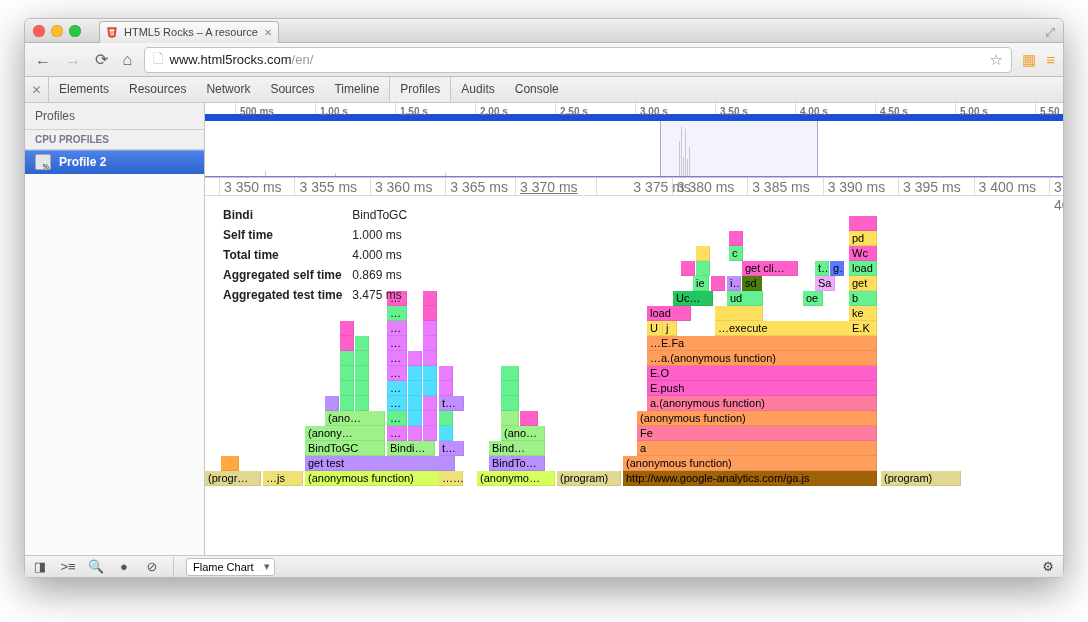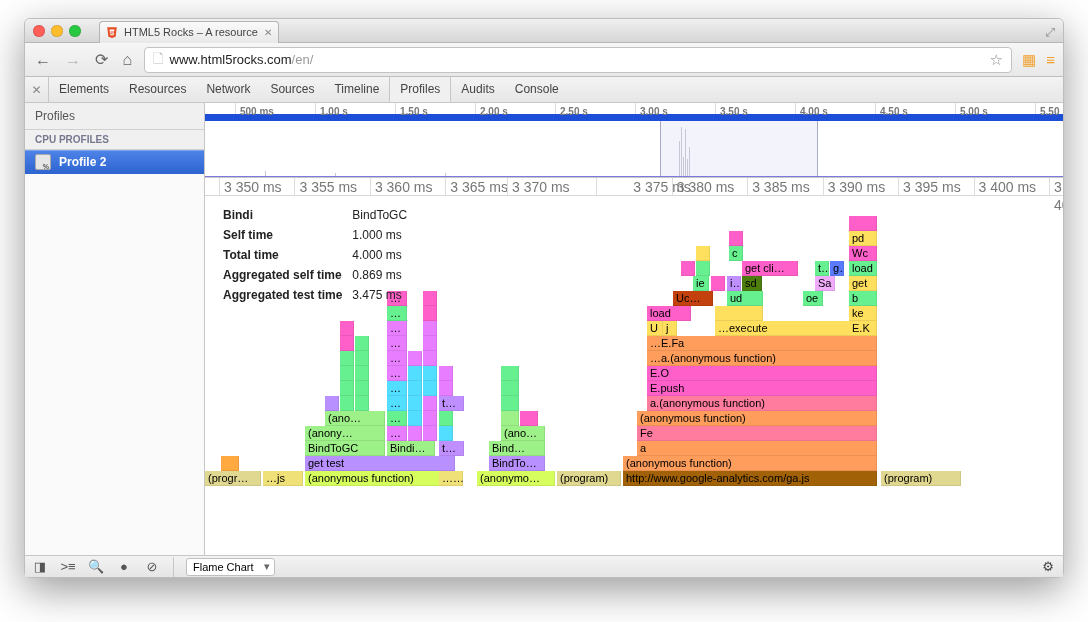--- a/index.html
+++ b/index.html
@@ -157,21 +157,21 @@
           <div class="ov-spike" style="left:130px;height:4px"></div>
           <div class="ov-spike" style="left:240px;height:4px"></div>
           <div style="position:absolute;left:0;right:0;bottom:0;height:1px;background:#7a7ae0"></div>
         </div>
       </div>
       <div class="ov-ruler2" id="ov-ruler2">
           <div class="ov-tick" style="left: 14px;">3 350 ms</div>
           <div class="ov-tick" style="left: 89.4545px;">3 355 ms</div>
           <div class="ov-tick" style="left: 164.909px;">3 360 ms</div>
           <div class="ov-tick" style="left: 240.364px;">3 365 ms</div>
-          <div class="ov-tick" style="left: 302px;">3 370 ms</div>
+          <div class="ov-tick" style="left: 310px; text-decoration: underline;">3 370 ms</div>
           <div class="ov-tick" style="left: 391.273px; padding-left: 36px;">3 375 ms</div>
           <div class="ov-tick" style="left: 466.727px;">3 380 ms</div>
           <div class="ov-tick" style="left: 542.182px;">3 385 ms</div>
           <div class="ov-tick" style="left: 617.636px;">3 390 ms</div>
           <div class="ov-tick" style="left: 693.091px;">3 395 ms</div>
           <div class="ov-tick" style="left: 768.545px;">3 400 ms</div>
           <div class="ov-tick" style="left: 844px;">3 405</div>
         </div>
 
       <div class="flame-wrap">
@@ -272,21 +272,21 @@
             <div class="bar" style="left: 432px; top: 230px; width: 240px; background: rgb(255, 124, 158);">Fe</div>
             <div class="bar" style="left: 432px; top: 215px; width: 240px; background: rgb(255, 157, 92);">(anonymous function)</div>
             <div class="bar" style="left: 442px; top: 200px; width: 230px; background: rgb(255, 124, 158);">a.(anonymous function)</div>
             <div class="bar" style="left: 442px; top: 185px; width: 230px; background: rgb(255, 95, 200);">E.push</div>
             <div class="bar" style="left: 442px; top: 170px; width: 230px; background: rgb(255, 95, 200);">E.O</div>
             <div class="bar" style="left: 442px; top: 155px; width: 230px; background: rgb(255, 157, 92);">…a.(anonymous function)</div>
             <div class="bar" style="left: 442px; top: 140px; width: 230px; background: rgb(255, 157, 92);">…E.Fa</div>
             <div class="bar" style="left: 442px; top: 125px; width: 16px; background: rgb(255, 224, 94);">U</div>
             <div class="bar" style="left: 458px; top: 125px; width: 14px; background: rgb(255, 224, 94);">j</div>
             <div class="bar" style="left: 442px; top: 110px; width: 44px; background: rgb(255, 95, 200);">load</div>
-            <div class="bar" style="left: 468px; top: 95px; width: 40px; background: #c2410c;">Uc…</div>
+            <div class="bar" style="left: 468px; top: 95px; width: 40px; background: #22c55e;">Uc…</div>
             <div class="bar" style="left: 488px; top: 80px; width: 16px; background: rgb(103, 240, 144);">ie</div>
             <div class="bar" style="left: 476px; top: 65px; width: 14px; background: rgb(255, 95, 200);"></div>
             <div class="bar" style="left: 491px; top: 65px; width: 14px; background: rgb(103, 240, 144);"></div>
             <div class="bar" style="left: 491px; top: 50px; width: 14px; background: rgb(255, 224, 94);"></div>
             <div class="bar" style="left: 510px; top: 125px; width: 162px; background: rgb(255, 224, 94);">…execute</div>
             <div class="bar" style="left: 510px; top: 110px; width: 48px; background: rgb(255, 224, 94);"></div>
             <div class="bar" style="left: 522px; top: 95px; width: 36px; background: rgb(103, 240, 144);">ud</div>
             <div class="bar" style="left: 522px; top: 80px; width: 14px; background: rgb(192, 143, 255);">id</div>
             <div class="bar" style="left: 537px; top: 80px; width: 20px; background: #4d7c0f;">sd</div>
             <div class="bar" style="left: 537px; top: 65px; width: 56px; background: rgb(255, 95, 200);">get cli…</div>

